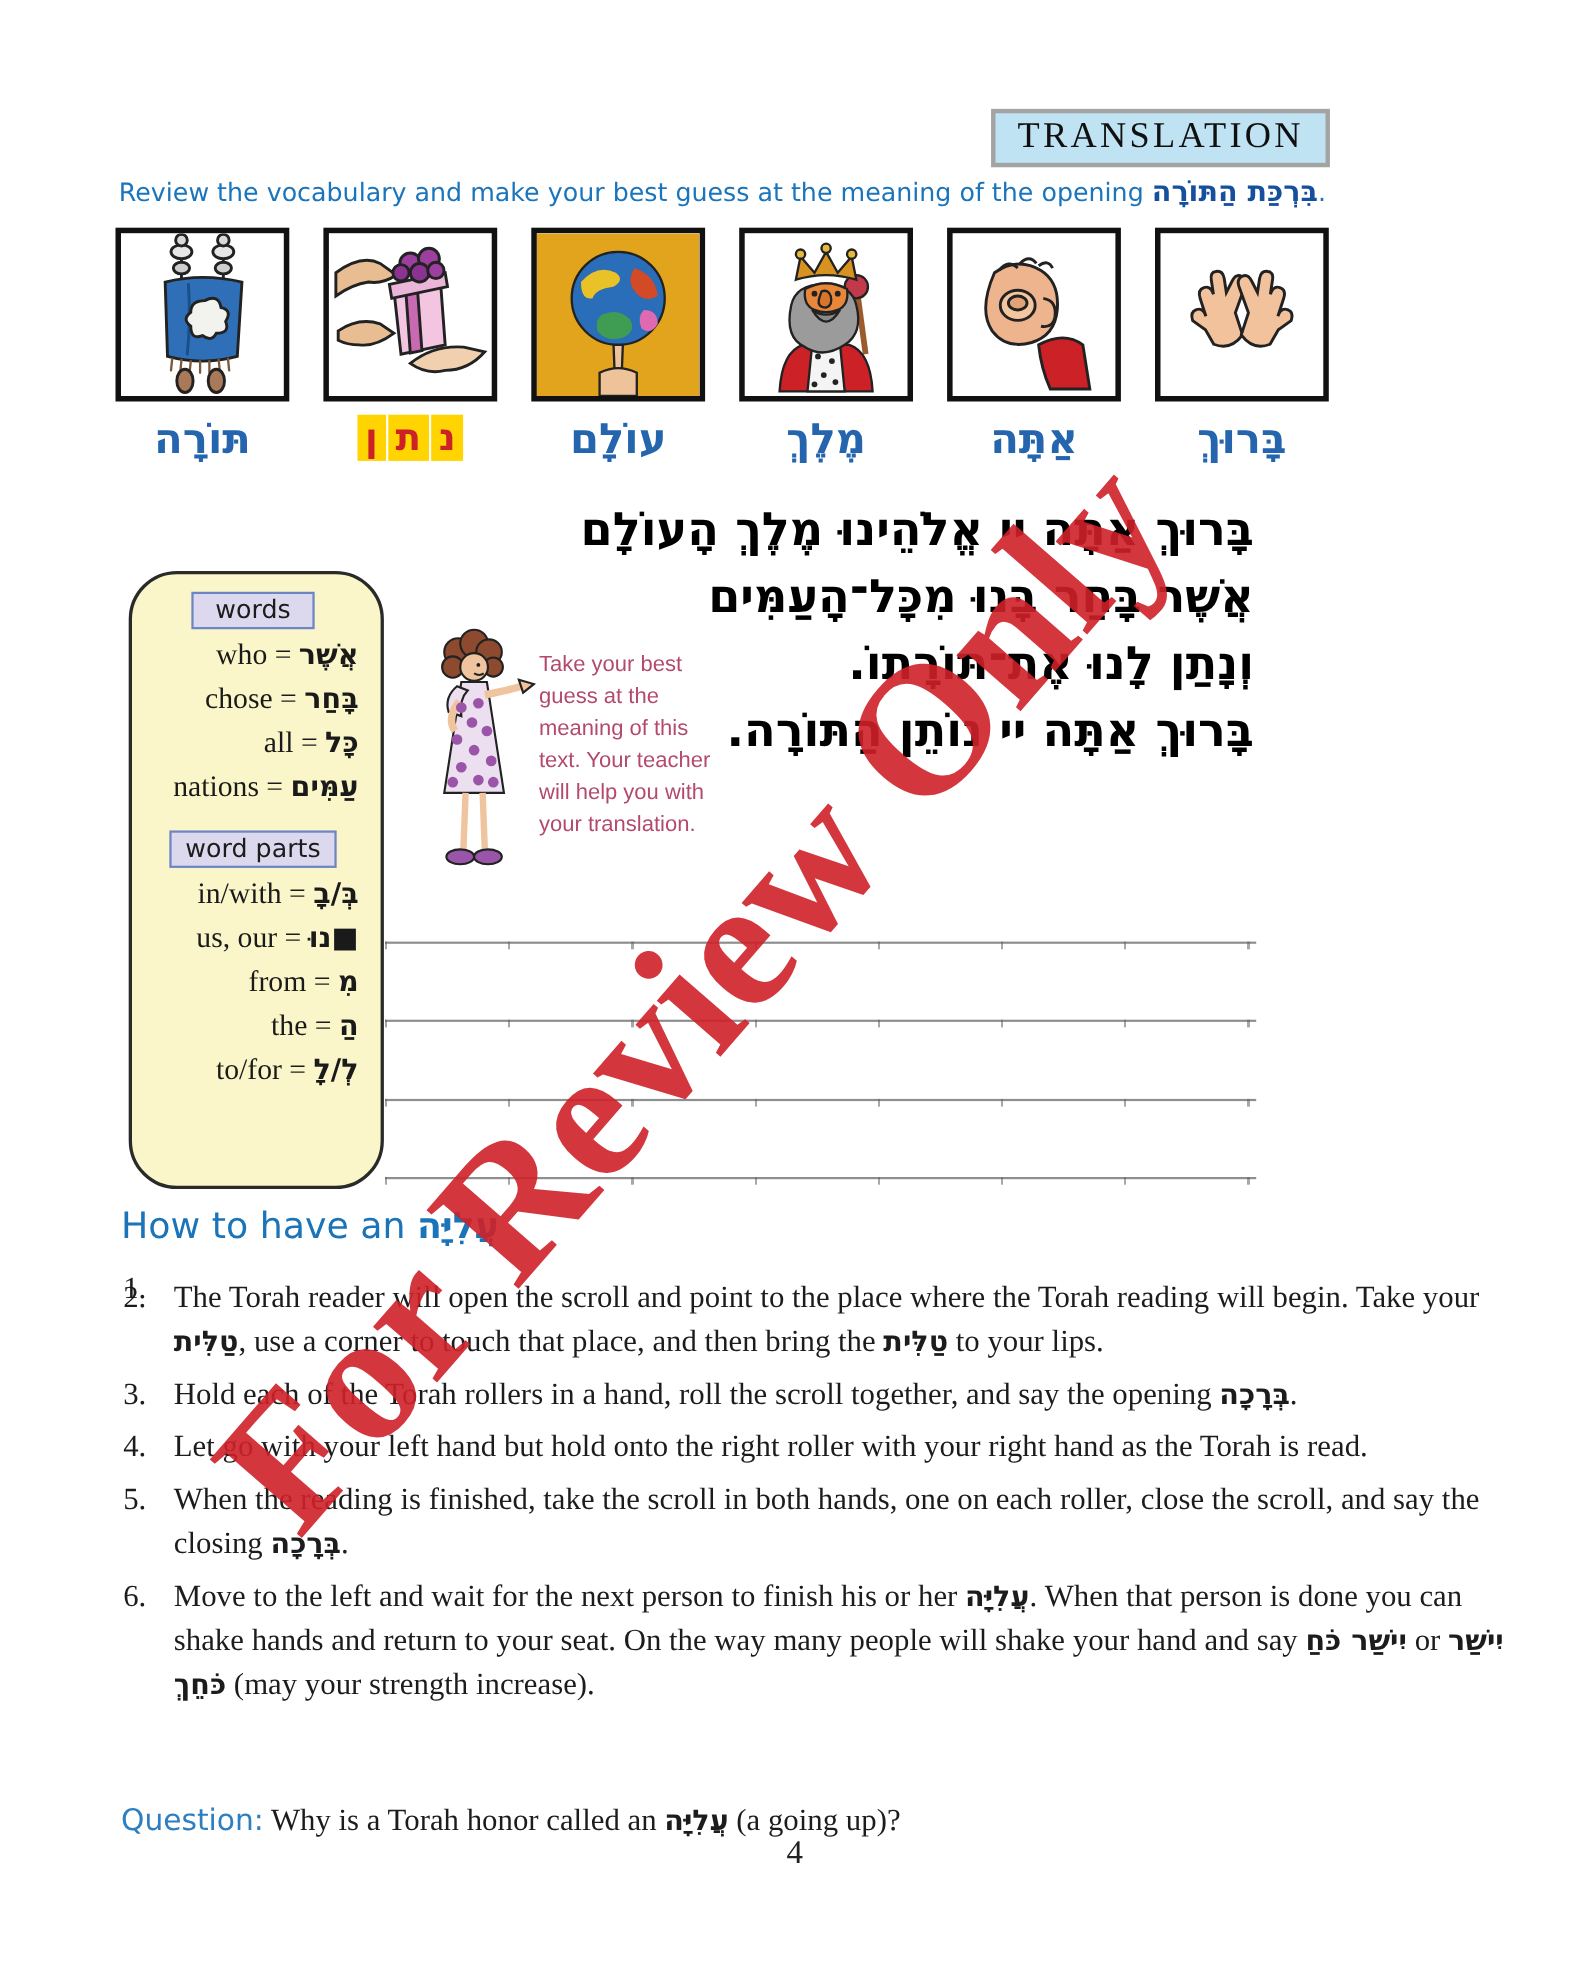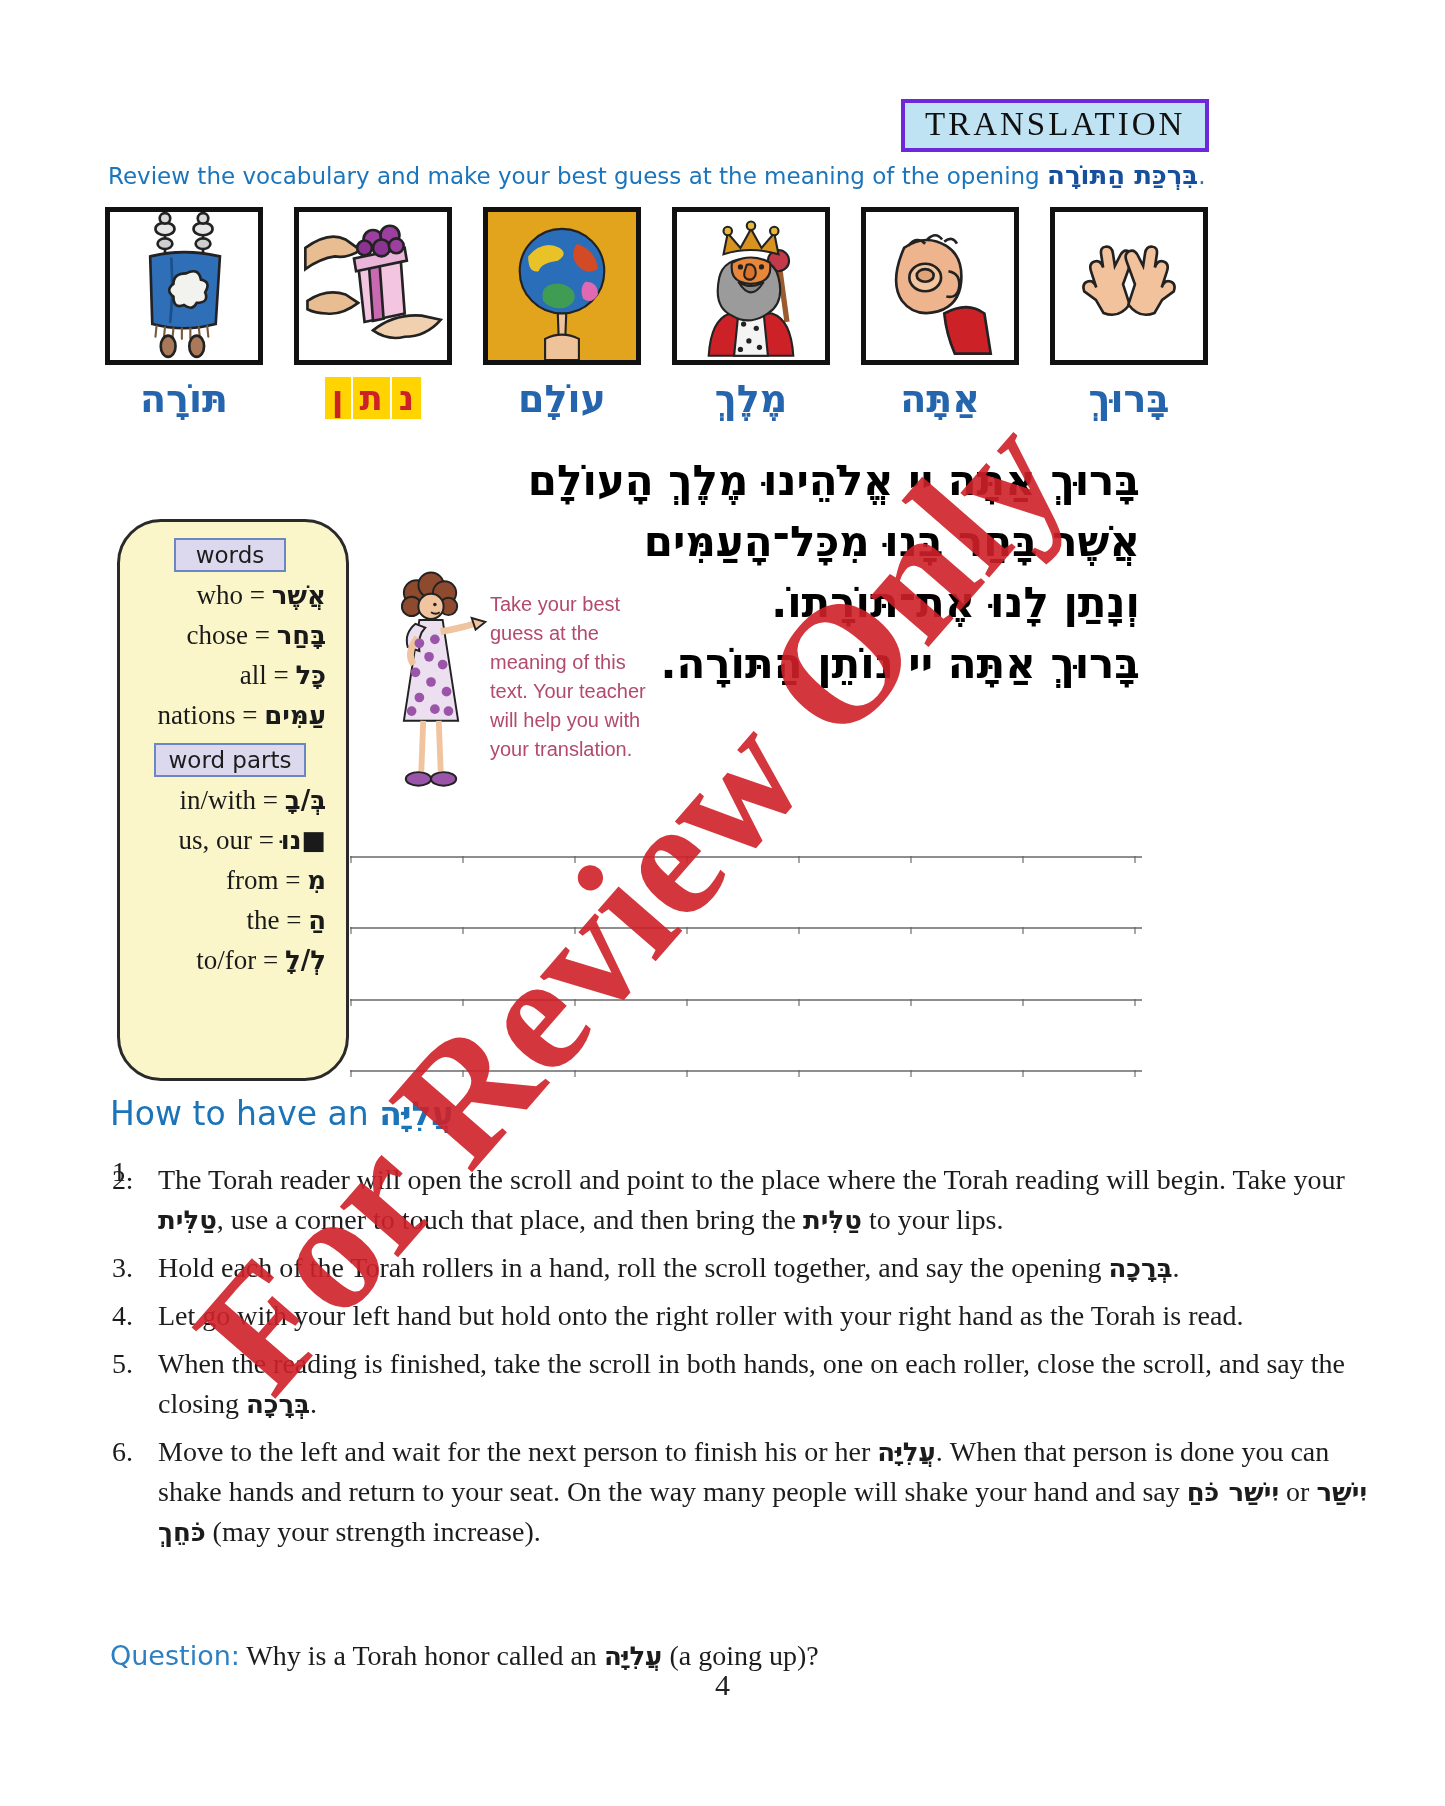--- a/index.html
+++ b/index.html
@@ -3,21 +3,21 @@
 <meta charset="utf-8">
 <title>Workbook Page</title>
 <style>
   *{margin:0;padding:0;box-sizing:border-box}
   html,body{background:#ffffff}
   .page{position:relative;width:1445px;height:1806px;background:#fff;
         font-family:"Liberation Serif",serif;overflow:hidden}
 
   
   .translation-tag{position:absolute;left:901px;top:99px;background:#bfe3f3;
-    border:4px solid #6d28d9;padding:3px 20px 5px;font-size:33px;letter-spacing:3px;
+    border:4px solid #a3a3a3;padding:3px 20px 5px;font-size:33px;letter-spacing:3px;
     color:#101010;font-family:"Liberation Serif",serif}
 
   
   .instruction{position:absolute;left:108px;top:160px;
     font-family:"DejaVu Sans",sans-serif;font-size:23px;color:#1b75bc;white-space:nowrap}
   .ins-he{font-family:"DejaVu Sans",sans-serif;font-weight:bold;color:#164f9c;font-size:26px}
 
   
   .cards{position:absolute;left:105px;top:207px;display:flex;gap:31px}
   .card{width:158px}
@@ -26,21 +26,21 @@
   .clabel{margin-top:12px;text-align:center;font-weight:bold;font-size:38px;color:#2565ae;
     font-family:"DejaVu Sans",sans-serif}
   .clabel.natan{font-size:34px}
   .natan span{background:#ffd400;color:#cc2127;padding:1px 7px;margin:0 1px;display:inline-block}
 
   
   .vocab-panel{position:absolute;left:117px;top:519px;width:232px;height:562px;
     background:#faf6c9;border:3px solid #2a2a2a;border-radius:44px;padding:16px 12px 0 6px}
   .vtitle{width:112px;margin:0 auto 8px;background:#dcd9ee;border:2px solid #6b86c2;
     text-align:center;font-family:"DejaVu Sans",sans-serif;font-size:23px;padding:2px 0;color:#1c1c1c}
-  .vtitle.parts{width:152px;margin-top:12px}
+  .vtitle.parts{width:152px;margin-top:24px}
   .vrow{text-align:right;padding-right:8px;font-size:27px;color:#1a1a1a;margin-bottom:9px;
     font-family:"Liberation Serif",serif}
   .vrow .vhe{font-family:"DejaVu Sans",sans-serif;font-weight:bold;font-size:26px}
 
   
   .teacher{position:absolute;left:372px;top:556px;width:118px;height:252px}
   .teacher svg{width:100%;height:100%}
   .note{position:absolute;left:490px;top:590px;width:215px;
     font-family:Liberation Sans, sans-serif;font-size:20px;line-height:29px;color:#b34a6e;
     white-space:pre-line}

